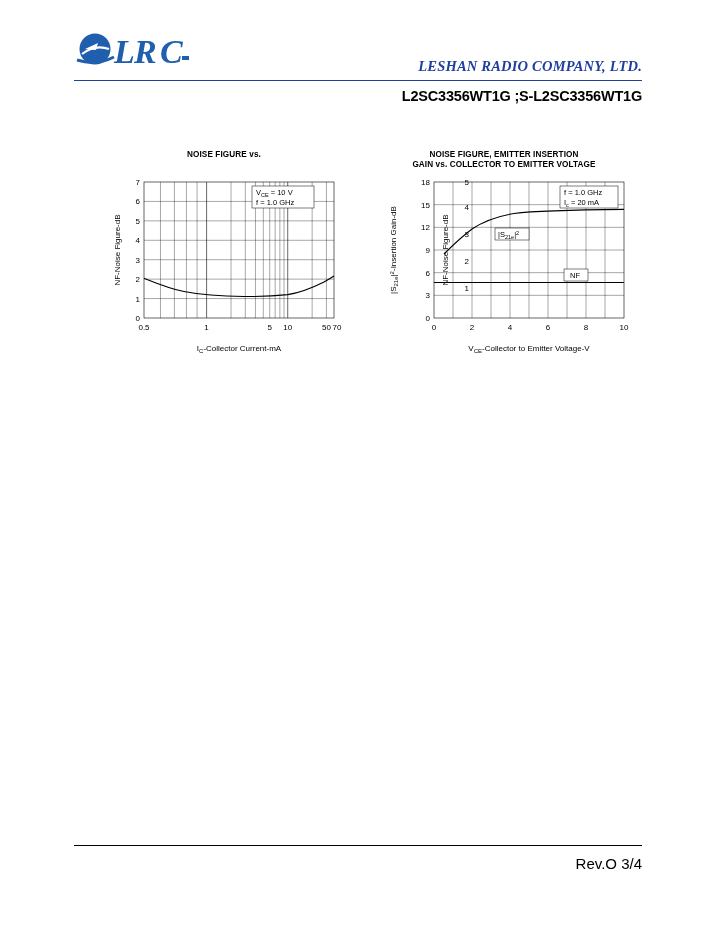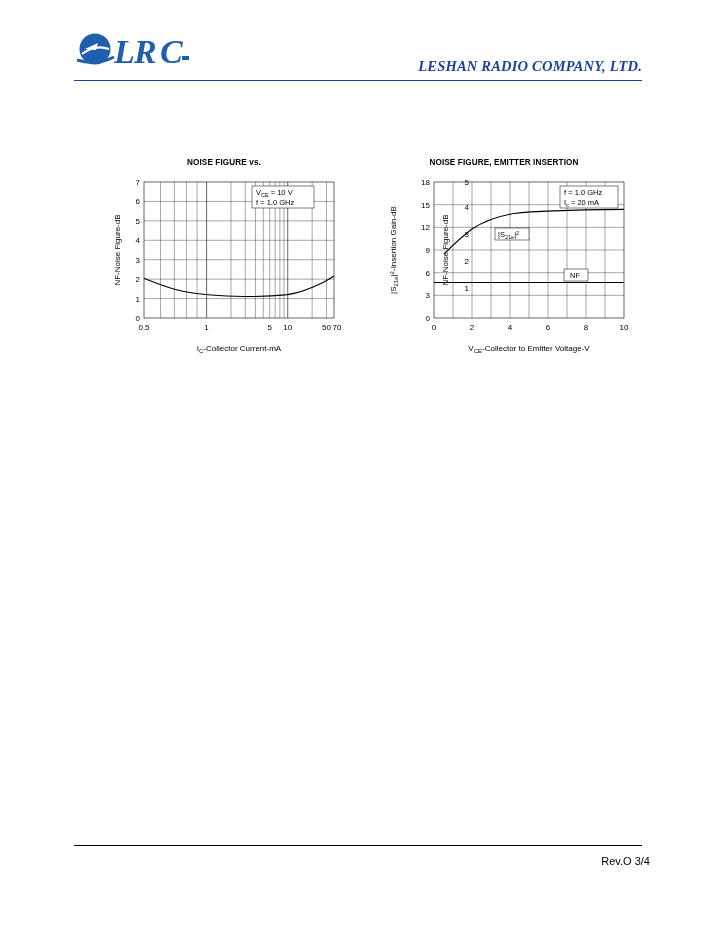--- a/index.html
+++ b/index.html
@@ -84,21 +84,21 @@
     position: absolute;
     top: 0;
     width: 280px;
     height: 240px;
   }
   .chart.left { left: 10px; }
   .chart.right { left: 290px; }
 
   .chart-title {
     position: absolute;
-    top: 8px;
+    top: 0px;
     width: 100%;
     text-align: center;
     font-size: 8.2px;
     line-height: 10px;
     font-weight: bold;
     letter-spacing: 0.1px;
   }
   .chart-title .l2 { display: block; }
 
   .plot-wrap {
@@ -115,25 +115,25 @@
   .footer-rule {
     position: absolute;
     left: 74px;
     top: 845px;
     width: 568px;
     height: 1px;
     background: #000;
   }
   .footer-text {
     position: absolute;
-    left: 82px;
+    left: 74px;
     top: 855px;
     width: 568px;
     text-align: right;
-    font-size: 11px;
+    font-size: 15px;
     font-family: "Liberation Sans", sans-serif;
   }
 </style>
 </head>
 <body>
 
 <div class="page">
 
   <div class="header">
     <div class="logo">
@@ -149,20 +149,21 @@
           <text x="60" y="33" font-size="34" font-style="italic">R</text>
           <text x="86" y="33" font-size="34" font-style="italic">C</text>
         </g>
         <rect x="108" y="26" width="7" height="4" fill="#1f5fae"></rect>
       </svg>
     </div>
     <div class="company-name">LESHAN RADIO COMPANY, LTD.</div>
   </div>
   <div class="header-rule"></div>
 
+  <div class="part-number">L2SC3356WT1G ;S-L2SC3356WT1G</div>
 
   <div class="charts">
 
     <div class="chart left">
       <div class="chart-title">
         <span>NOISE FIGURE vs.</span>
       </div>
       <div class="plot-wrap">
         <svg width="280" height="240" viewBox="0 0 280 240" xmlns="http://www.w3.org/2000/svg" font-family="Liberation Sans, sans-serif">
 
@@ -236,20 +237,21 @@
             I<tspan font-size="6" dy="1.5">C</tspan><tspan dy="-1.5">-Collector Current-mA</tspan>
           </text>
           <text x="0" y="0" font-size="8" fill="#000" text-anchor="middle" transform="translate(36,100) rotate(-90)">NF-Noise Figure-dB</text>
         </svg>
       </div>
     </div>
 
     <div class="chart right">
       <div class="chart-title">
         <span>NOISE FIGURE, EMITTER INSERTION</span>
+        <span class="l2">GAIN vs. COLLECTOR TO EMITTER VOLTAGE</span>
       </div>
       <div class="plot-wrap">
         <svg width="280" height="240" viewBox="0 0 280 240" xmlns="http://www.w3.org/2000/svg" font-family="Liberation Sans, sans-serif">
 
           <g stroke="#000" stroke-width="0.6" fill="none">
             <rect x="70" y="32" width="190" height="136"></rect>
           </g>
 
           <g stroke="#000" stroke-width="0.35" fill="none">
             <line x1="89" y1="32" x2="89" y2="168"></line>

